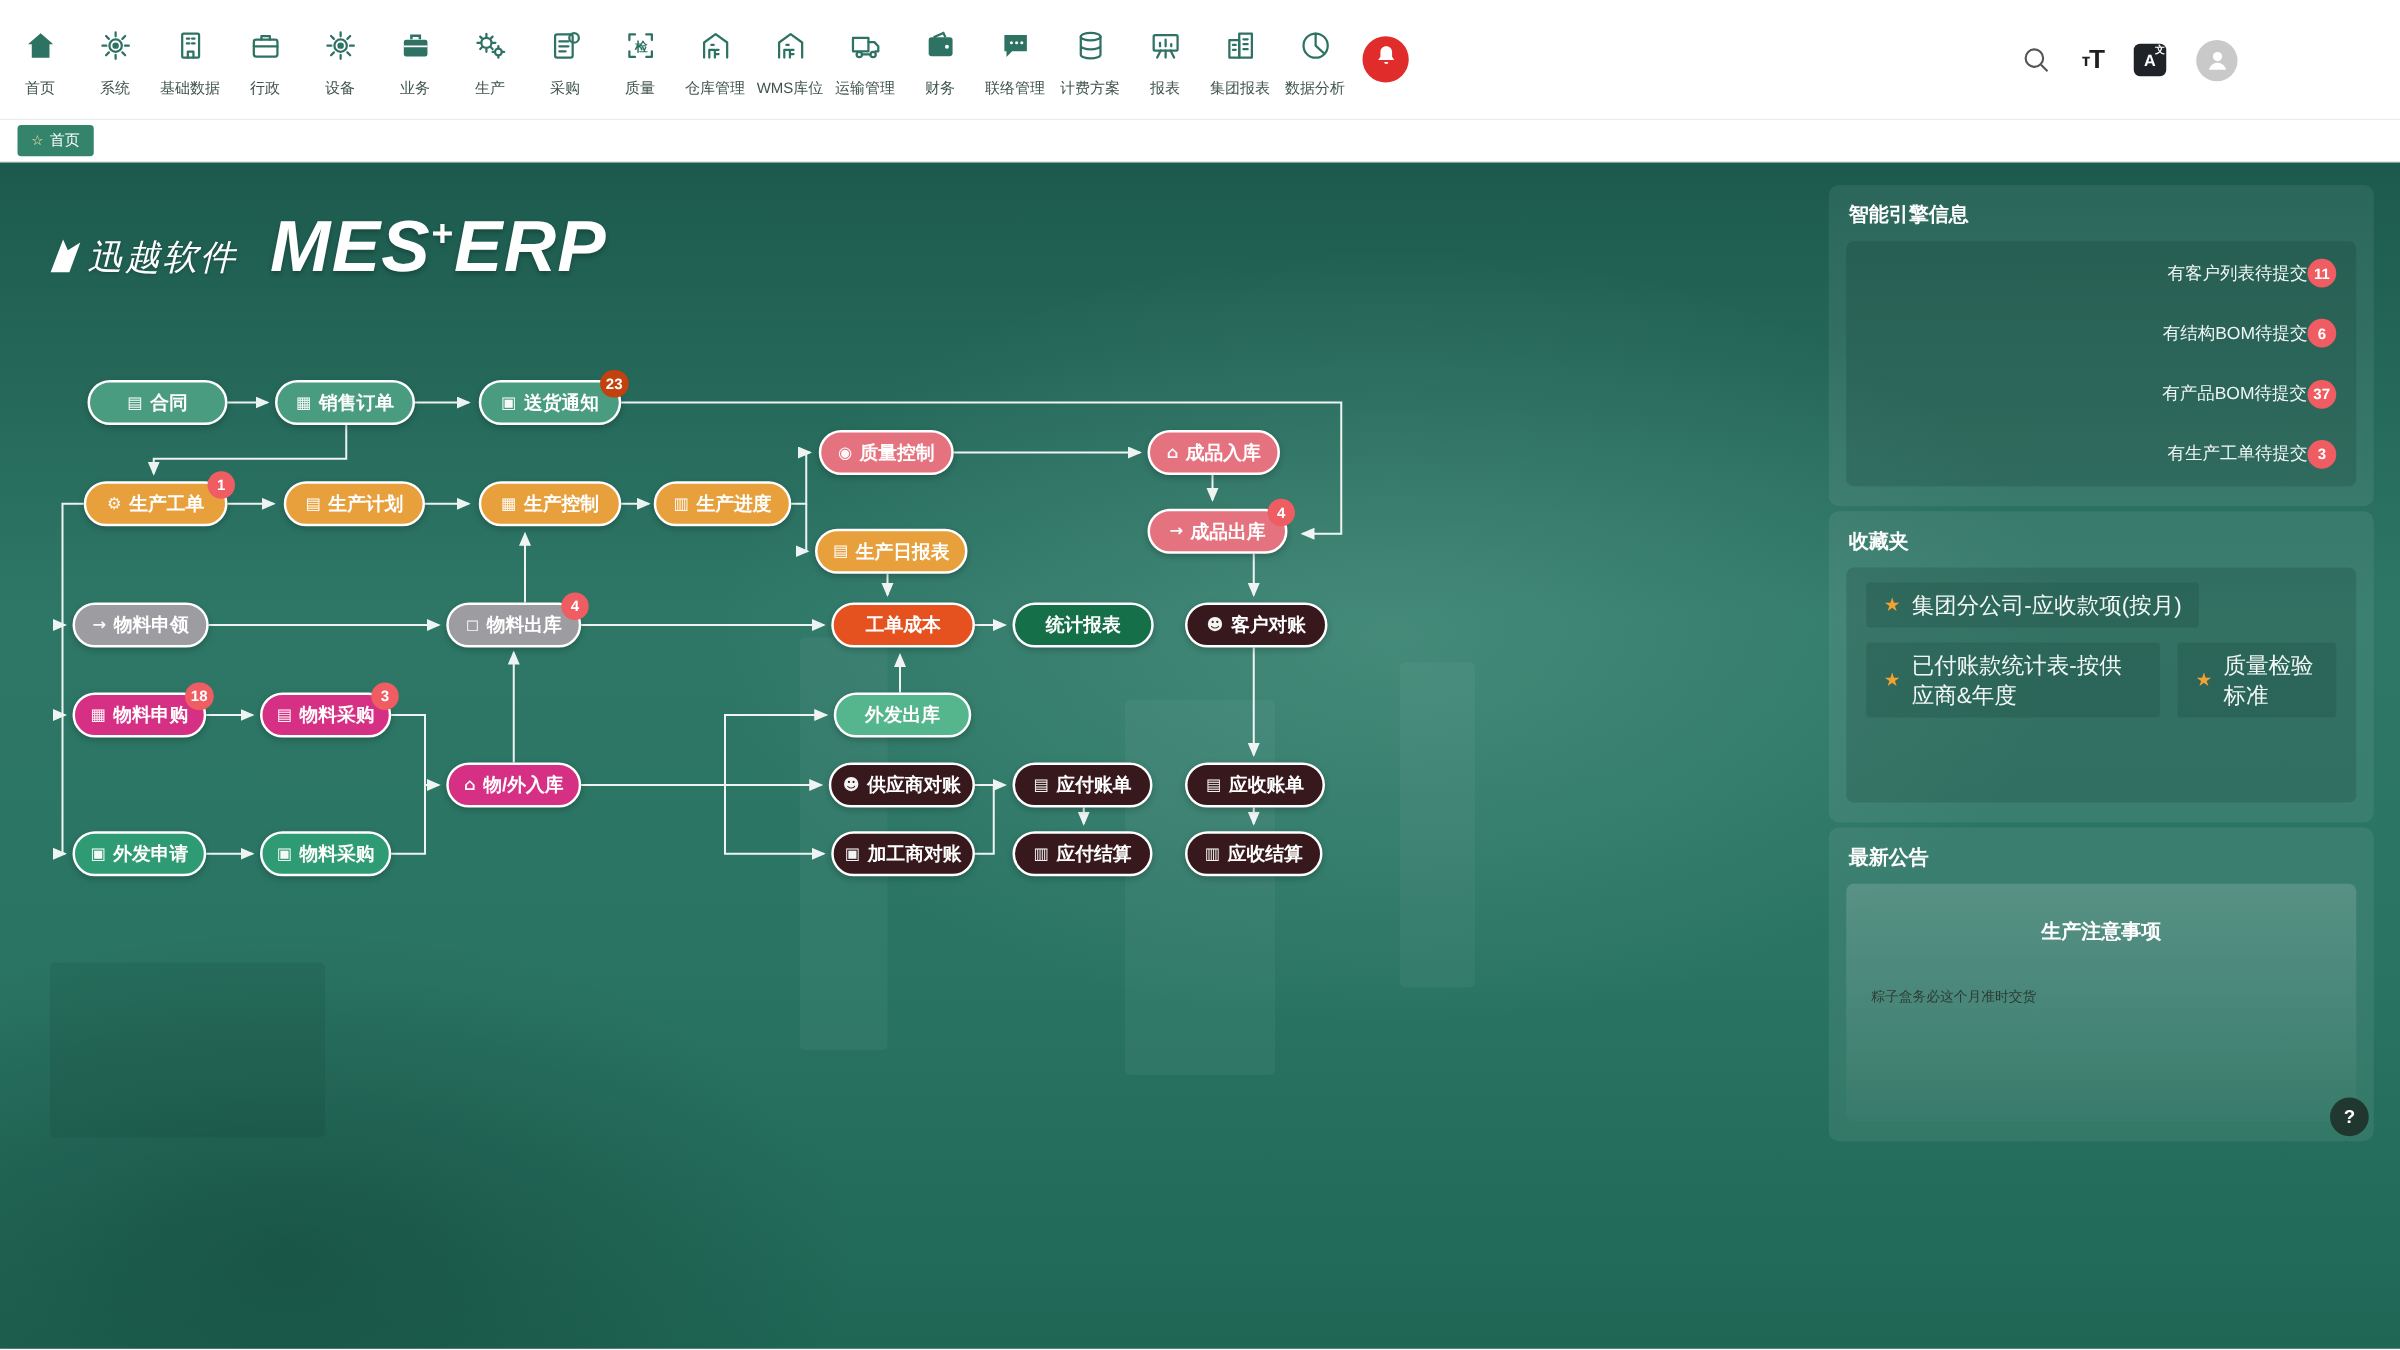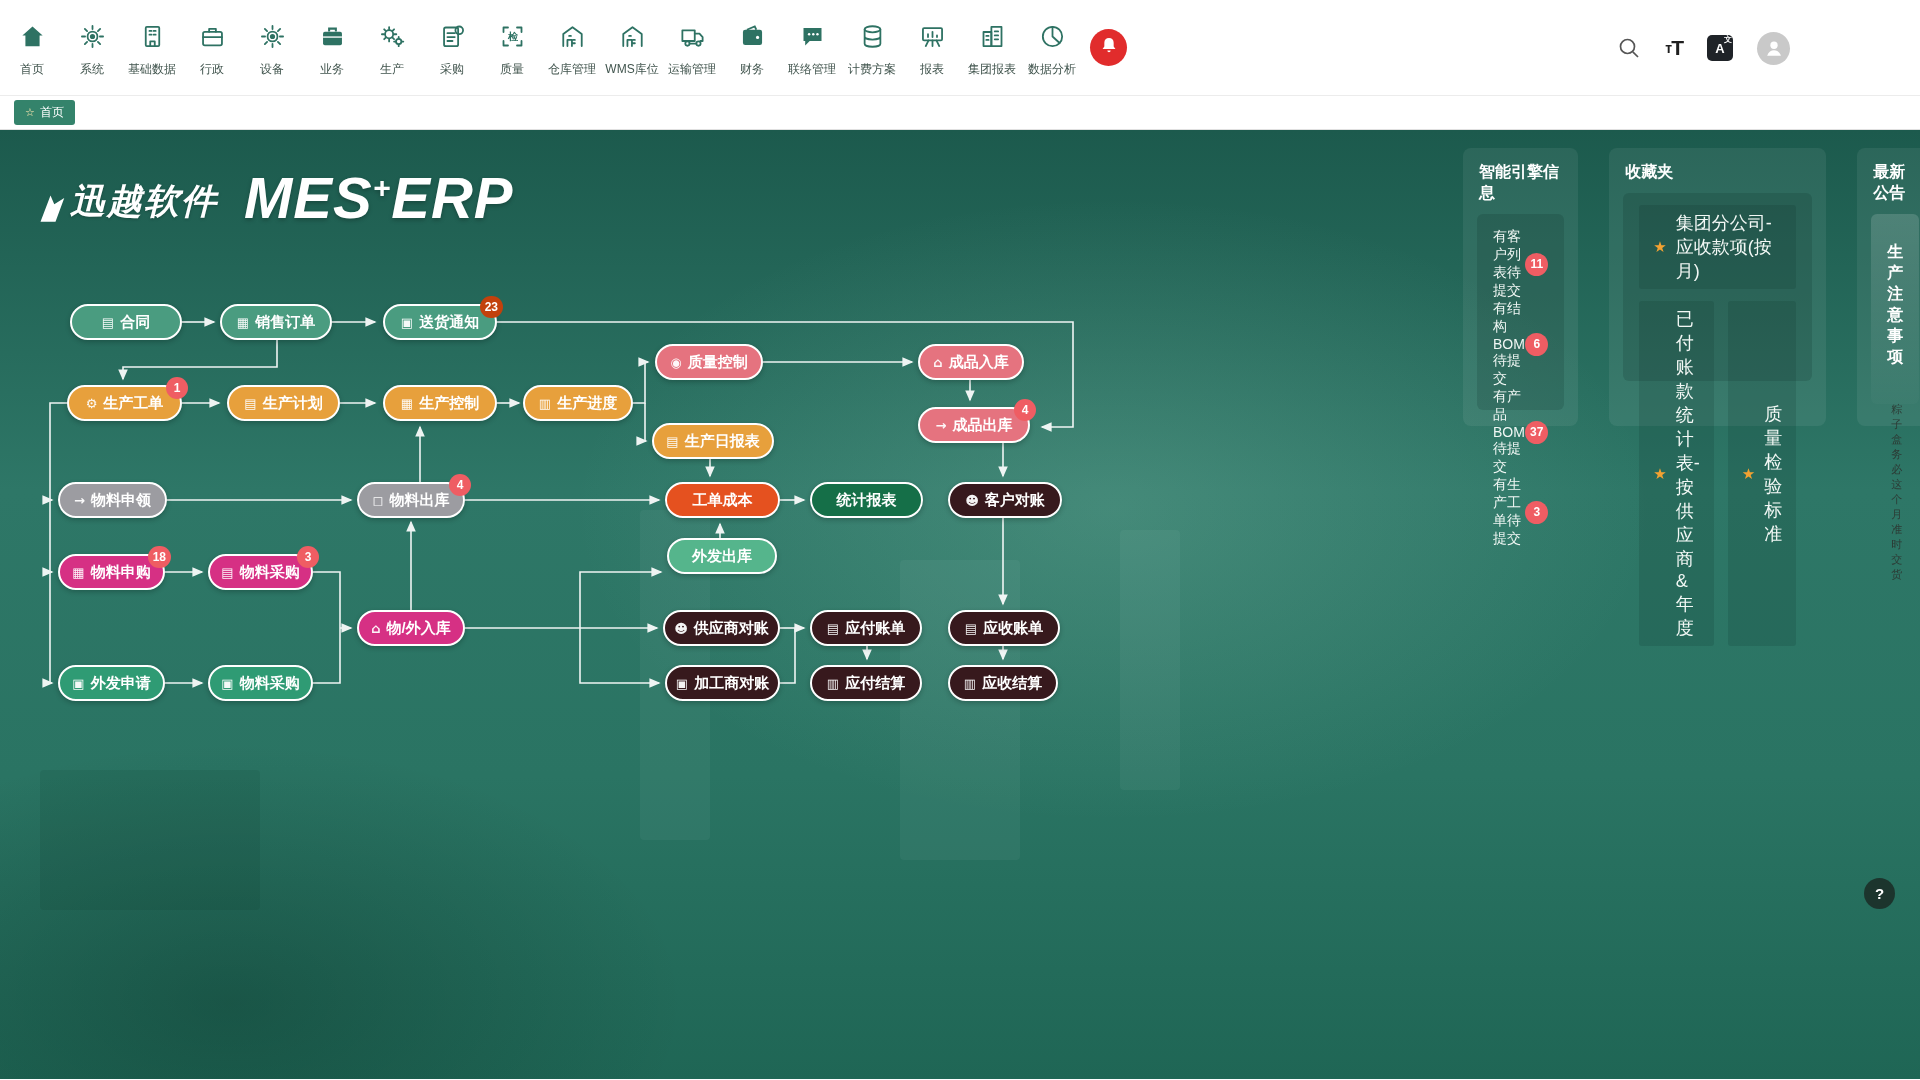--- a/index.html
+++ b/index.html
@@ -41,41 +41,41 @@
   .content { position:relative; width:1920px; height:949px;
     background:
       radial-gradient(ellipse 900px 520px at 58% 40%, rgba(160,215,195,.20), transparent 60%),
       radial-gradient(ellipse 700px 400px at 12% 92%, rgba(0,25,18,.25), transparent 65%),
       linear-gradient(180deg,#1c5a4d 0%, #2e7767 38%, #2a7463 68%, #1f6655 100%); }
   .mach { position:absolute; background:rgba(220,240,232,.05); border-radius:4px; }
 
   
   .logo { position:absolute; left:38px; top:40px; display:flex; align-items:flex-end;
     gap:26px; color:#fff; }
-  .logo-cn { font-size:35px; font-weight:bold; font-style:italic; letter-spacing:2px;
-    text-shadow:0 1px 3px rgba(0,0,0,.25); display:flex; align-items:flex-end; }
+  .logo-cn { font-size:28px; font-weight:normal; font-style:italic; letter-spacing:2px;
+    text-shadow:0 1px 3px rgba(0,0,0,.25); display:flex; align-items:flex-start; }
   .logo-mark { width:30px; height:34px; margin-right:2px; }
   .logo-en { font-size:58px; font-weight:bold; font-style:italic; letter-spacing:1px;
     line-height:.95; text-shadow:0 2px 4px rgba(0,0,0,.25); }
   .logo-en sup { font-size:30px; }
 
   
   .wires { position:absolute; left:0; top:0; width:1920px; height:949px; pointer-events:none; }
   .node { position:absolute; height:36px; border:2px solid #fff; border-radius:19px;
     display:flex; align-items:center; justify-content:center; gap:6px;
     color:#fff; font-size:15px; font-weight:bold; cursor:pointer; white-space:nowrap;
     box-shadow:0 2px 5px rgba(0,20,14,.25); }
   .node .nd-icon { font-size:13px; font-family:"DejaVu Sans", sans-serif; opacity:.95; }
   .node .badge { position:absolute; top:-10px; right:-8px; min-width:22px; height:22px;
     border-radius:11px; color:#fff; font-size:12px; font-weight:bold;
     display:flex; align-items:center; justify-content:center; padding:0 5px; }
 
   
   .sidebar { position:absolute; left:1463px; top:18px; width:436px; display:flex;
-    flex-direction:row; gap:31px; }
+    flex-direction:column; gap:4px; }
   .panel { background:rgba(255,255,255,.07); border-radius:8px; padding:12px 14px 16px; }
   .panel-title { color:#fff; font-size:16px; font-weight:bold; margin:2px 2px 10px; }
   .panel-box { background:rgba(5,40,31,.16); border-radius:6px; padding:12px 16px;align-items:flex-end; }
   .engine-box { height:196px; display:flex; flex-direction:column; justify-content:space-between;
     padding:14px 16px; }
   .engine-row { display:flex; align-items:center; justify-content:space-between; cursor:pointer; }
   .engine-row .e-label { color:#f0f7f4; font-size:14px; }
   .count-badge { min-width:23px; height:23px; border-radius:12px; color:#fff; font-size:12px;
     font-weight:bold; display:flex; align-items:center; justify-content:center; padding:0 5px; }
   .fav-box { height:188px; }
@@ -402,21 +402,21 @@
       <div class="node" style="left: 58px; top: 424px; width: 107px; background: rgb(214, 48, 132);">
         <span class="nd-icon">▦</span>
         <span>物料申购</span>
         <span class="badge" style="background: rgb(239, 93, 99);">18</span>
       </div>
       <div class="node" style="left: 208px; top: 424px; width: 105px; background: rgb(214, 48, 132);">
         <span class="nd-icon">▤</span>
         <span>物料采购</span>
         <span class="badge" style="background: rgb(239, 93, 99);">3</span>
       </div>
-      <div class="node" style="left: 667px; top: 408px; width: 110px; background: rgb(85, 181, 140);">
+      <div class="node" style="left: 667px; top: 424px; width: 110px; background: rgb(85, 181, 140);">
         <span>外发出库</span>
       </div>
       <div class="node" style="left: 357px; top: 480px; width: 108px; background: rgb(214, 48, 132);">
         <span class="nd-icon">⌂</span>
         <span>物/外入库</span>
       </div>
       <div class="node" style="left: 663px; top: 480px; width: 117px; background: rgb(55, 25, 29);">
         <span class="nd-icon">☻</span>
         <span>供应商对账</span>
       </div>

